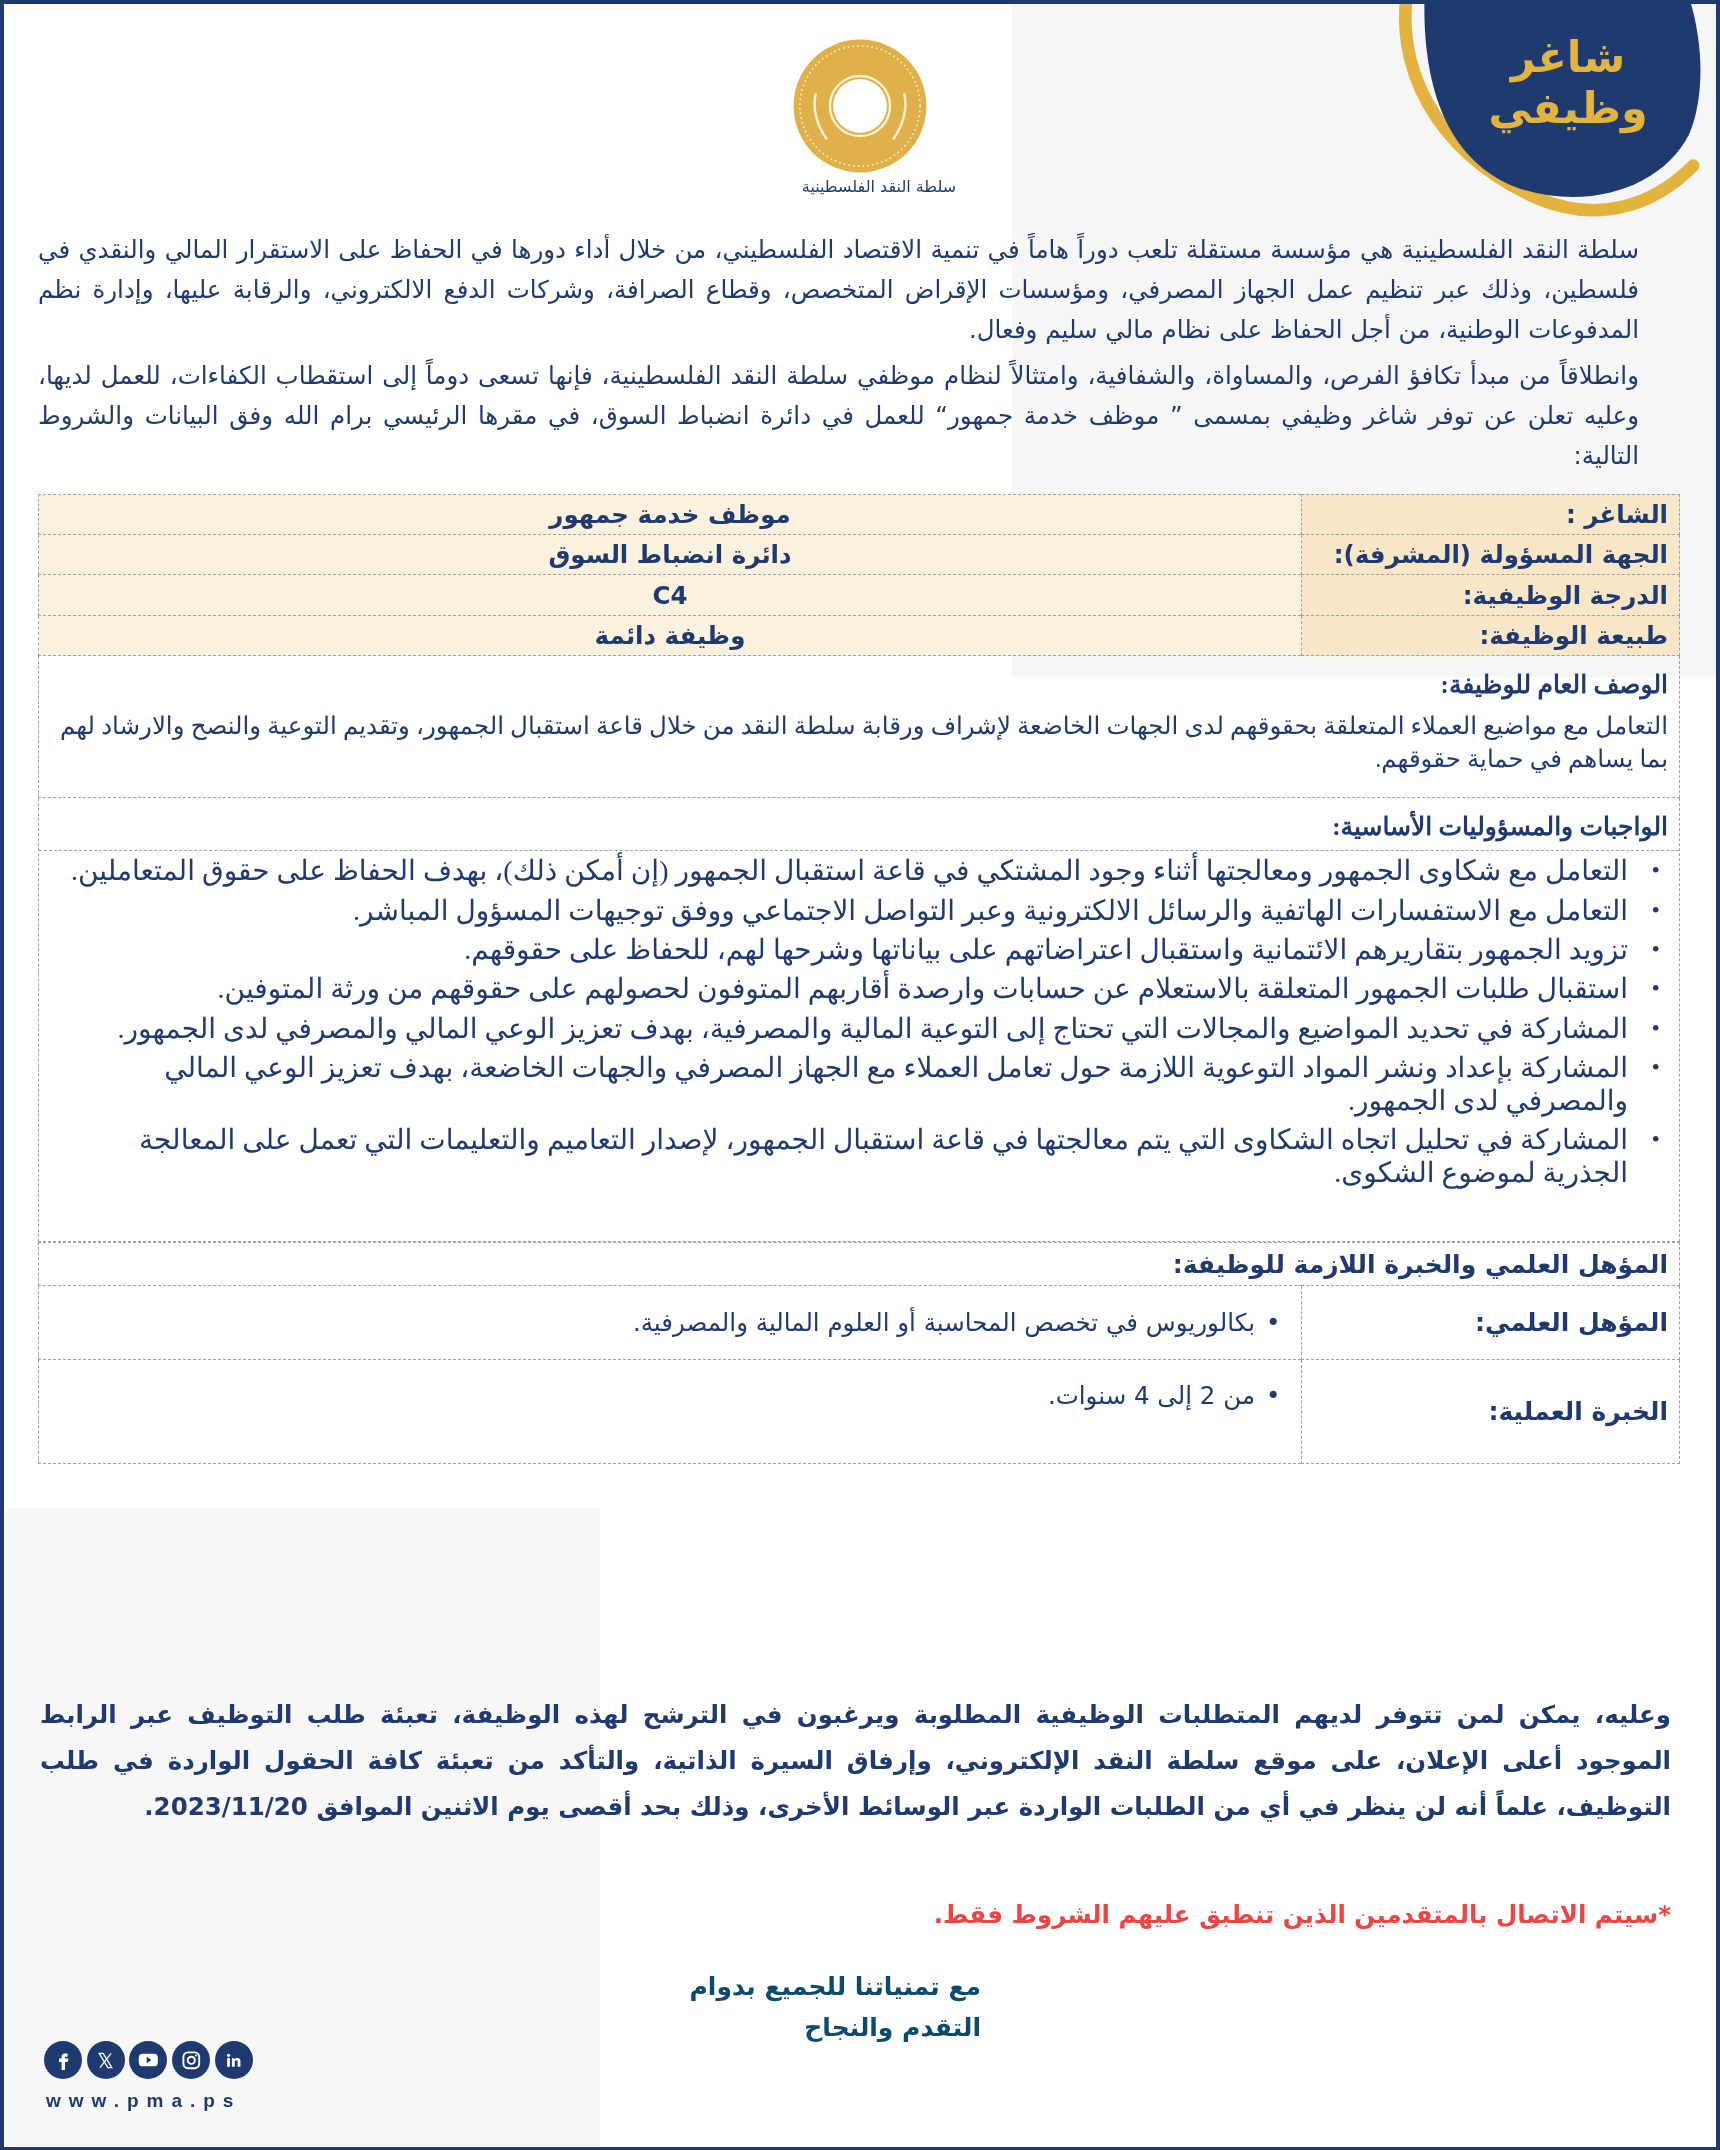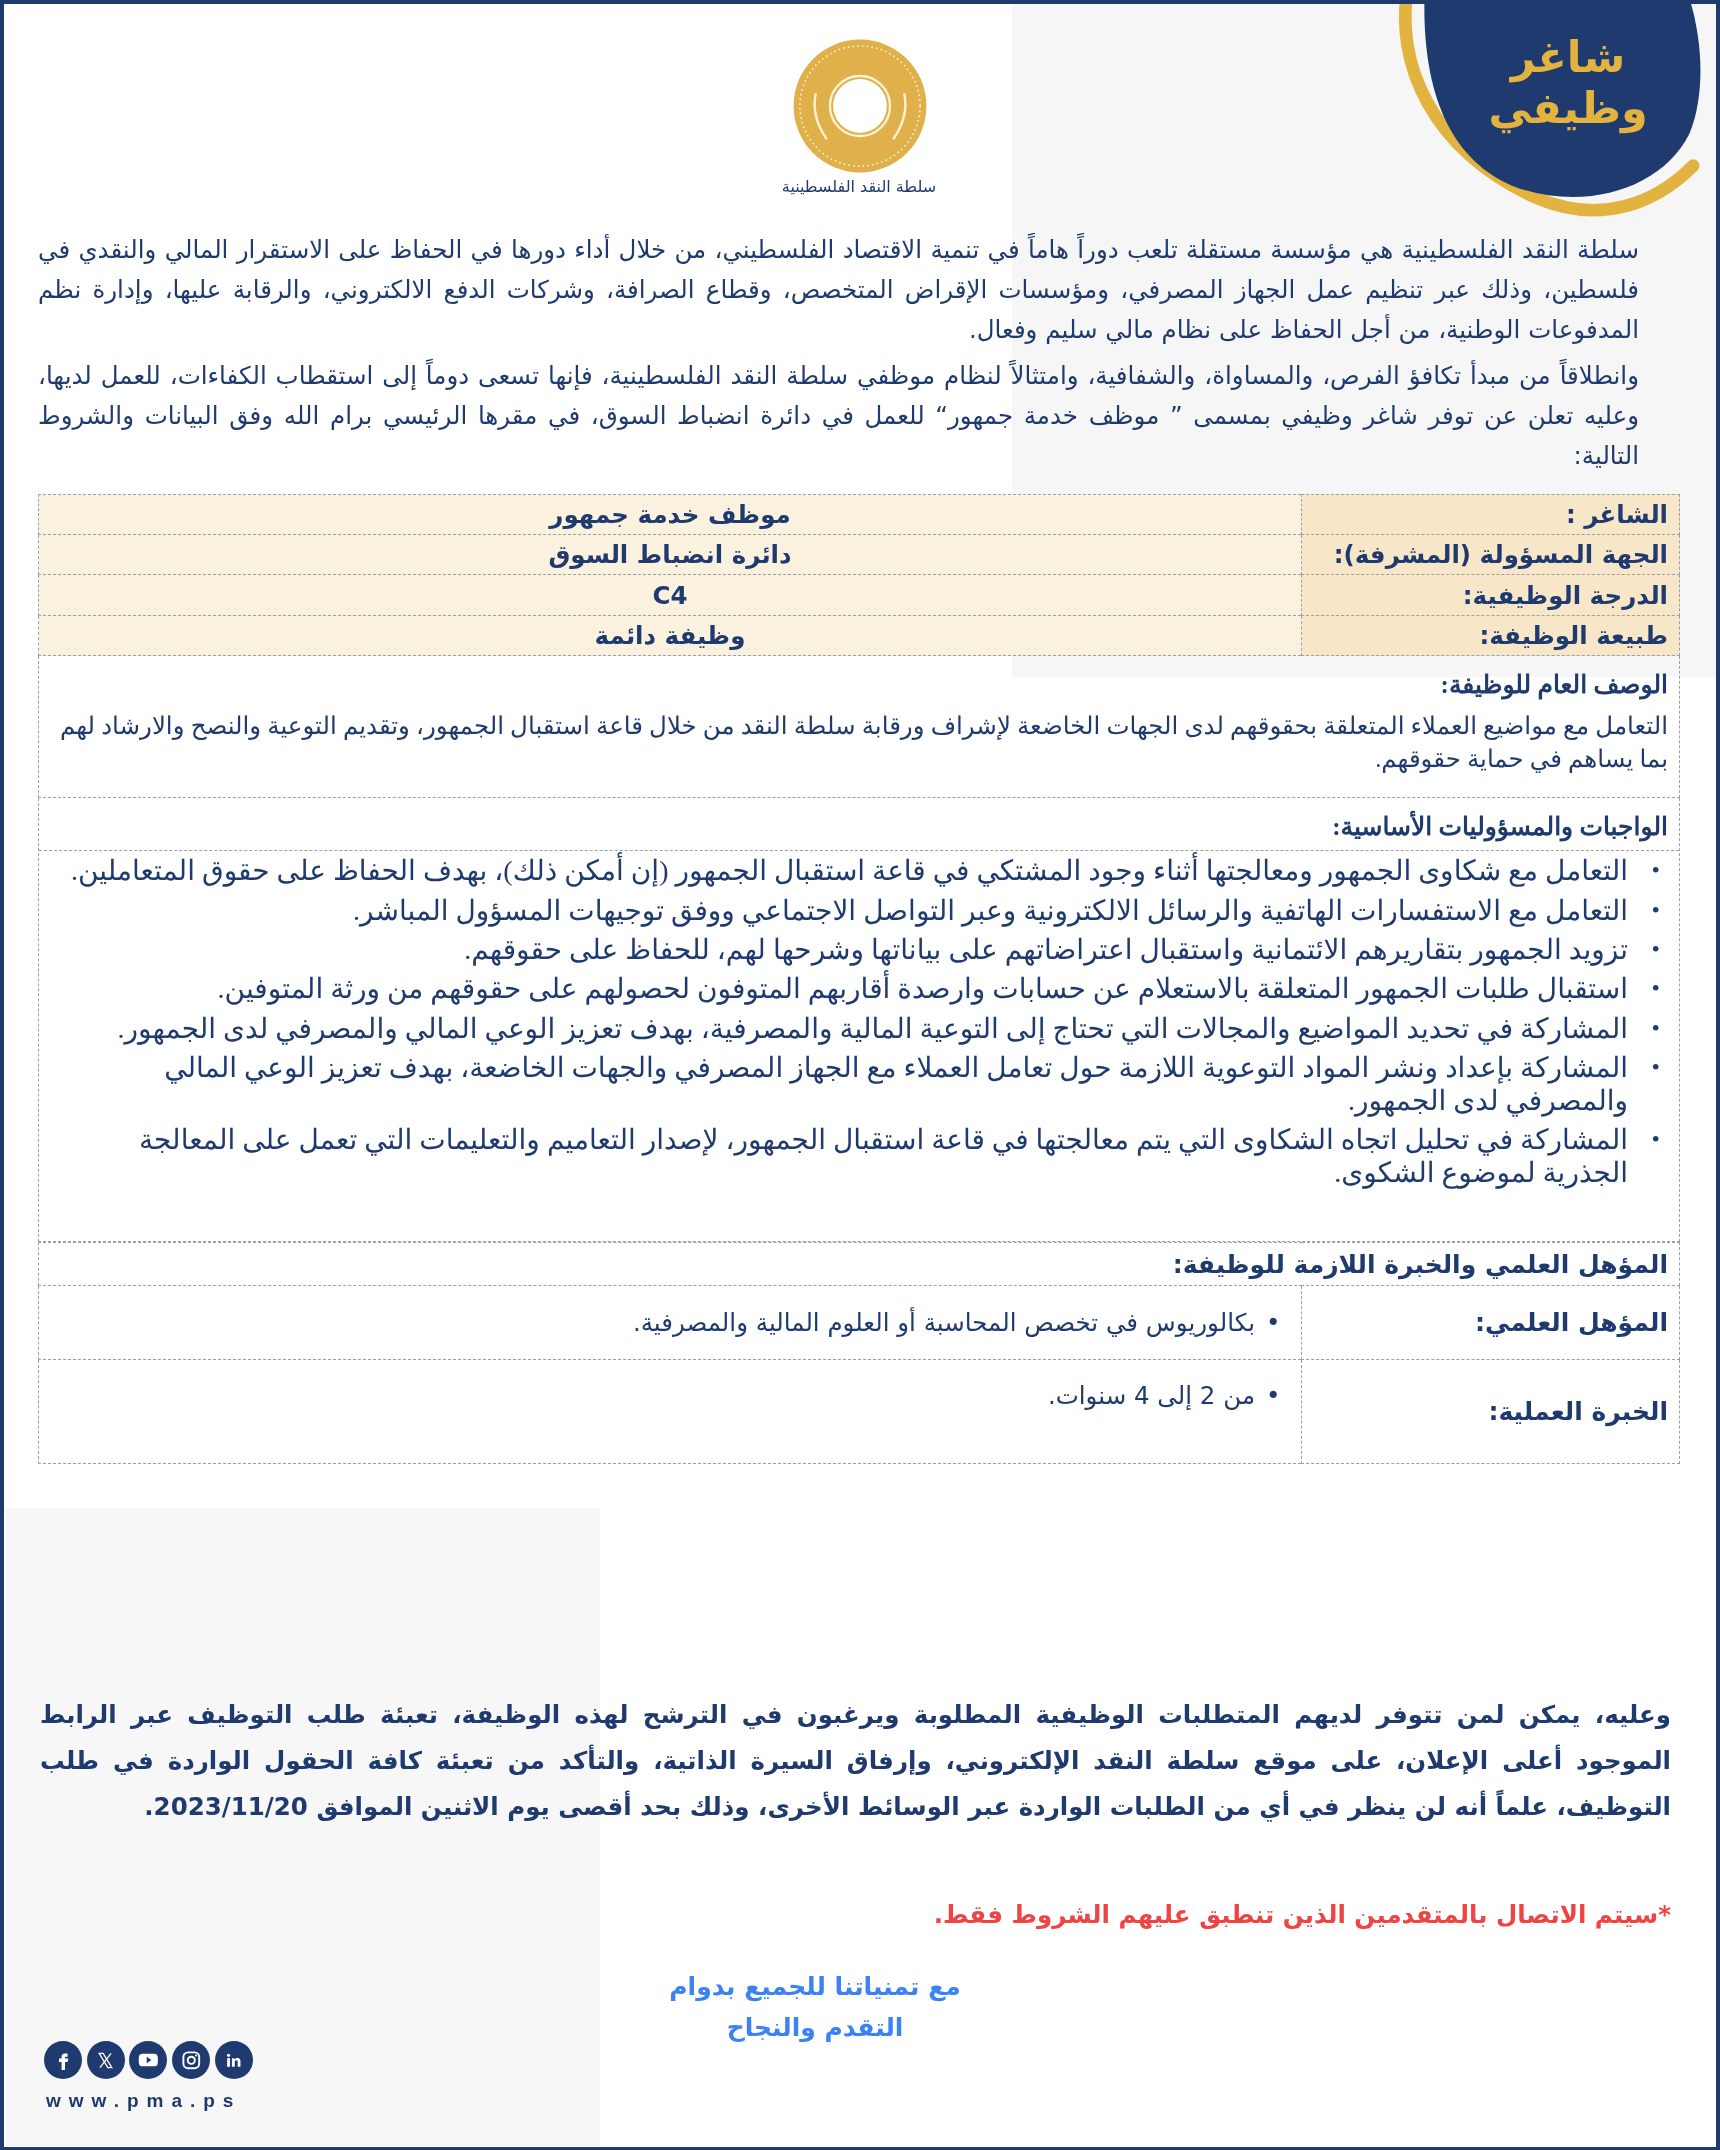--- a/index.html
+++ b/index.html
@@ -30,21 +30,21 @@
     }
     .badge-title {
       position: absolute; right: 65px; top: 32px; width: 174px;
       text-align: center; color: #e3b33f; font-weight: bold;
       font-size: 43px; line-height: 51px; direction: rtl; z-index: 6;
     }
     .logo {
       position: absolute; left: 792px; top: 38px; width: 136px; height: 136px; z-index: 5;
     }
     .logo-caption {
-      position: absolute; left: 744px; top: 177px; width: 230px;
+      position: absolute; left: 764px; top: 177px; width: 230px;
       text-align: center; font-size: 16px; color: #1f3a6e; direction: rtl; z-index: 5;
       letter-spacing: 0.8px;
     }
     .content {
       position: absolute; left: 38px; top: 230px; width: 1642px; z-index: 3;
       direction: rtl;
     }
     .intro p {
       font-size: 24.5px; line-height: 40px; text-align: justify; color: #1f3a6e;
       padding-right: 41px; padding-left: 0;
@@ -83,21 +83,21 @@
     .closing {
       position: absolute; right: 49px; top: 1692px; width: 1631px; direction: rtl; z-index: 3;
       font-size: 24.5px; font-weight: bold; line-height: 46px; text-align: justify; color: #1f3a6e;
     }
     .note {
       position: absolute; right: 49px; top: 1881px; direction: rtl; z-index: 3;
       font-size: 24.5px; font-weight: bold; color: #ef4444; margin-top: 19px;
     }
     .wishes {
       position: absolute; left: 649px; top: 1966px; width: 332px; direction: rtl; z-index: 3;
-      text-align: center; font-size: 25px; font-weight: bold; line-height: 41px; color: #3b82f6;
+      font-size: 25px; font-weight: bold; line-height: 41px; color: #0c4a6e;
     }
     .social {
       position: absolute; left: 44px; top: 2041px; display: flex; gap: 4.7px; z-index: 3;
     }
     .social .ic {
       width: 38px; height: 38px; border-radius: 50%; background: #1f3a6e;
       display: flex; align-items: center; justify-content: center;
     }
     .website {
       position: absolute; left: 46px; top: 2090px; font-size: 19px; font-weight: bold;

